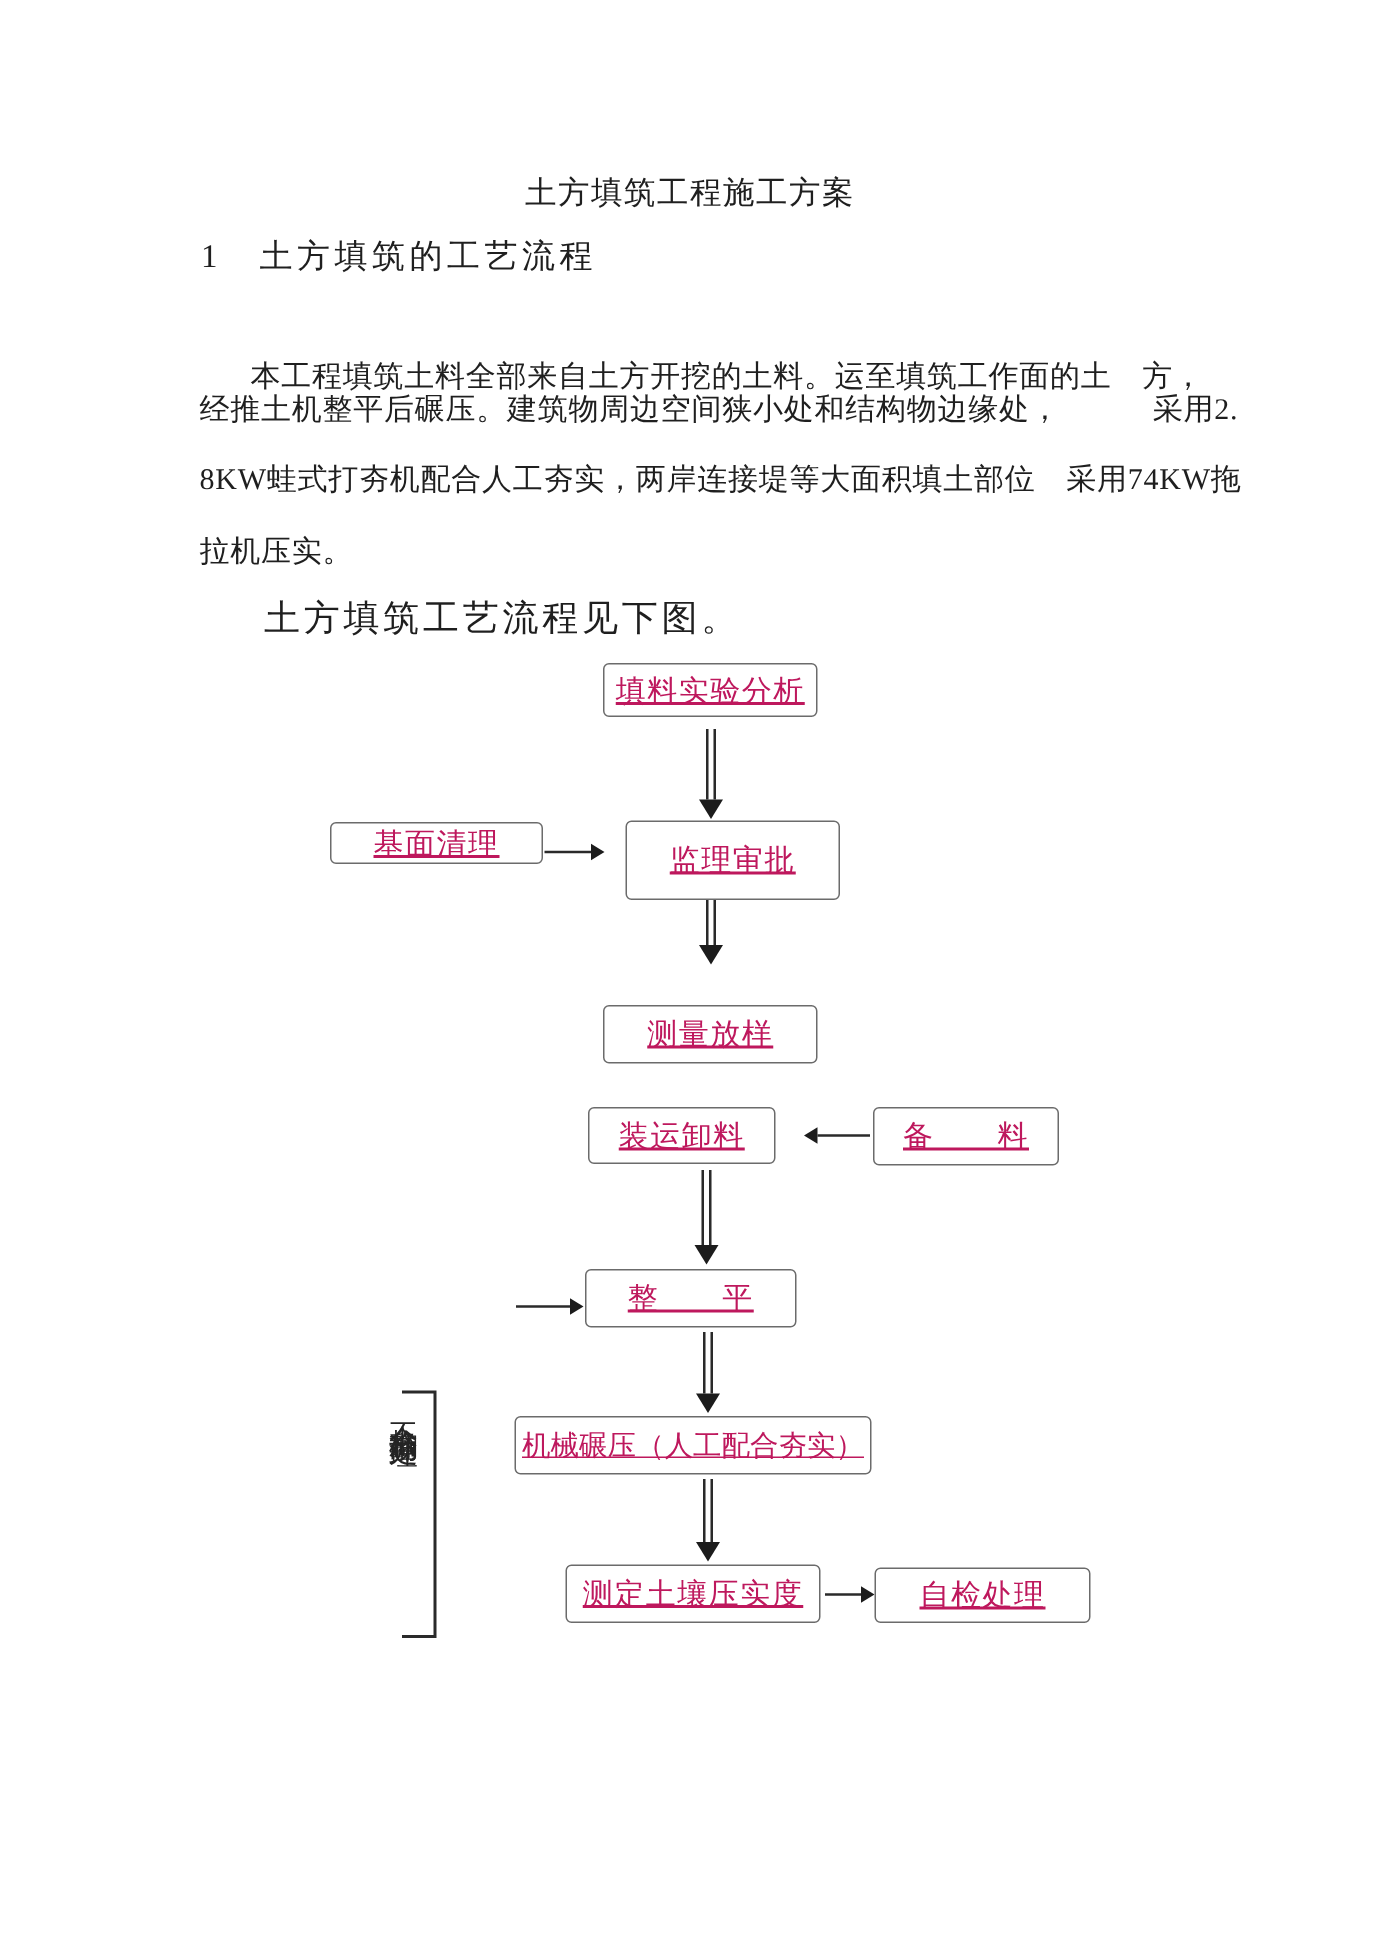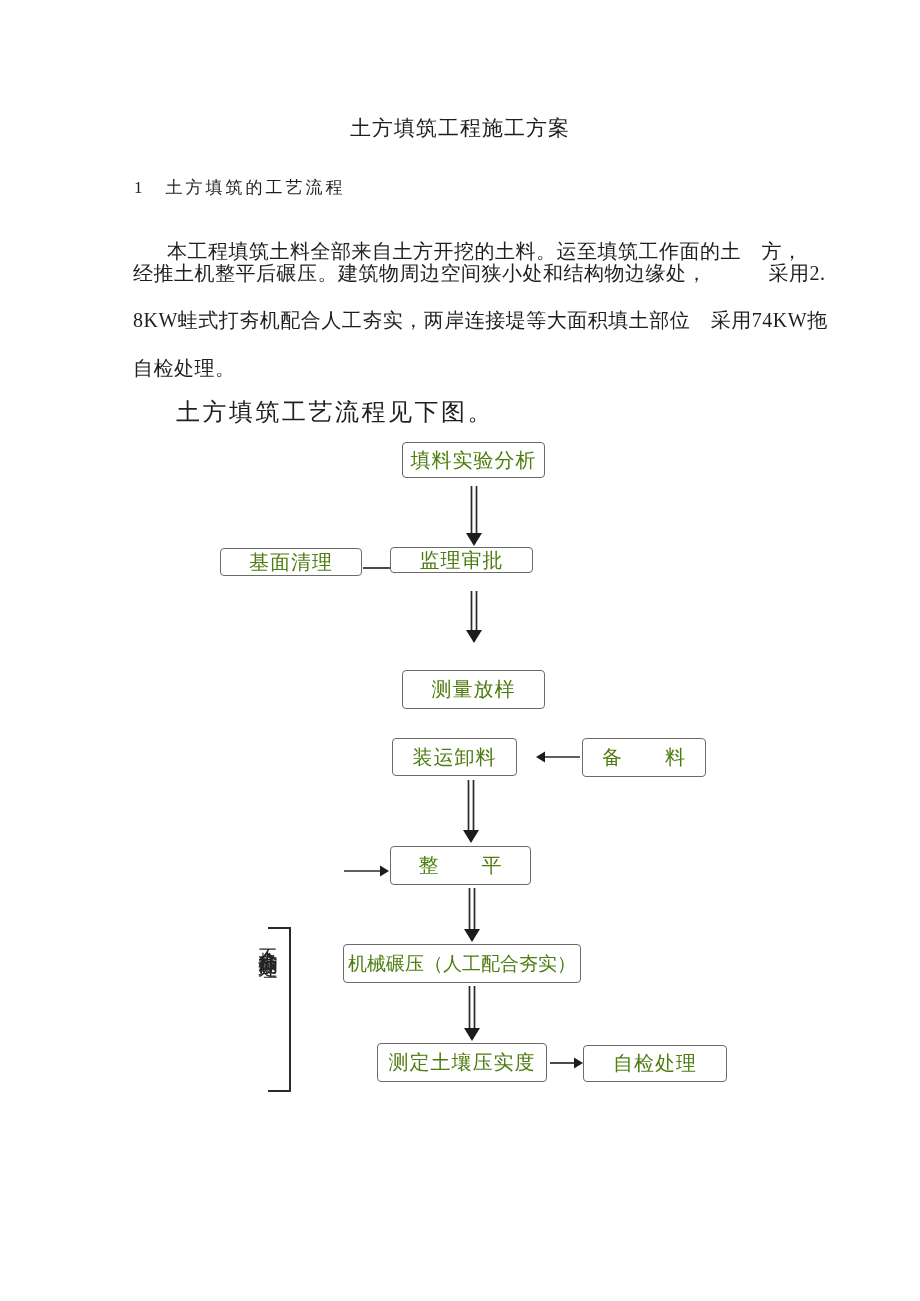--- a/index.html
+++ b/index.html
@@ -18,22 +18,22 @@
   .doc-title {
     position: absolute;
     top: 114px; left: 0; width: 920px;
     text-align: center;
     font-size: 21px;
     letter-spacing: 1px;
     white-space: pre;
   }
   .section-heading {
     position: absolute;
-    top: 176px; left: 134px;
-    font-size: 17px;
+    top: 156px; left: 134px;
+    font-size: 22px;
     letter-spacing: 3px;
     white-space: pre;
   }
   .para-line {
     position: absolute;
     left: 133px;
     width: 690px;
     font-size: 20px;
     letter-spacing: 0.5px;
     line-height: 30px;
@@ -51,21 +51,22 @@
     position: absolute;
     border: 1.6px solid #6b6b6b;
     border-radius: 4px;
     background: #ffffff;
     display: flex;
     align-items: center;
     justify-content: center;
     font-size: 20px;
     letter-spacing: 1px;
     white-space: pre;
-    color: #4d7c0f;
+    color: #be185d;
+    text-decoration: underline;
   }
   .flow-node.wide { font-size: 19px; letter-spacing: 0; }
   .rework-label {
     position: absolute;
     left: 256px; top: 933px;
     height: 156px; width: 24px;
     writing-mode: vertical-rl;
     text-orientation: upright;
     font-size: 19px;
     letter-spacing: 2px;
@@ -87,21 +88,21 @@
 
 <div class="page">
 
   <div class="doc-title">土方填筑工程施工方案</div>
 
   <div class="section-heading">1　土方填筑的工艺流程</div>
 
   <div class="para-line indent" style="top:211px">本工程填筑土料全部来自土方开挖的土料。运至填筑工作面的土　方，</div>
   <div class="para-line" style="top:258px">经推土机整平后碾压。建筑物周边空间狭小处和结构物边缘处，　　　采用2.</div>
   <div class="para-line" style="top:305px">8KW蛙式打夯机配合人工夯实，两岸连接堤等大面积填土部位　采用74KW拖</div>
-  <div class="para-line" style="top:353px">自检处理。</div>
+  <div class="para-line" style="top:353px">拉机压实。</div>
 
   <div class="caption">土方填筑工艺流程见下图。</div>
 
   <svg class="connectors" width="920" height="1301" viewBox="0 0 920 1301">
 
     <g>
       <line x1="471.5" y1="486" x2="471.5" y2="533"></line>
       <line x1="476.5" y1="486" x2="476.5" y2="533"></line>
       <polygon points="466,533 482,533 474,546"></polygon>
     </g>
@@ -150,21 +151,21 @@
       <polygon points="574,1057.5 574,1068.5 583,1063"></polygon>
     </g>
 
     <path class="bracket" d="M268 928 H290 V1091 H268"></path>
   </svg>
 
   <div class="flow-node" style="left:402px; top:442px; width:143px; height:36px">填料实验分析</div>
 
   <div class="flow-node" style="left:220px; top:548px; width:142px; height:28px">基面清理</div>
 
-  <div class="flow-node" style="left:390px; top:547px; width:143px; height:26px">监理审批</div>
+  <div class="flow-node" style="left:417px; top:547px; width:143px; height:53px">监理审批</div>
 
   <div class="flow-node" style="left:402px; top:670px; width:143px; height:39px">测量放样</div>
 
   <div class="flow-node" style="left:392px; top:738px; width:125px; height:38px">装运卸料</div>
 
   <div class="flow-node" style="left:582px; top:738px; width:124px; height:39px">备　　料</div>
 
   <div class="flow-node wide" style="left:343px; top:944px; width:238px; height:39px">机械碾压（人工配合夯实）</div>
 
   <div class="flow-node" style="left:390px; top:846px; width:141px; height:39px">整　　平</div>

